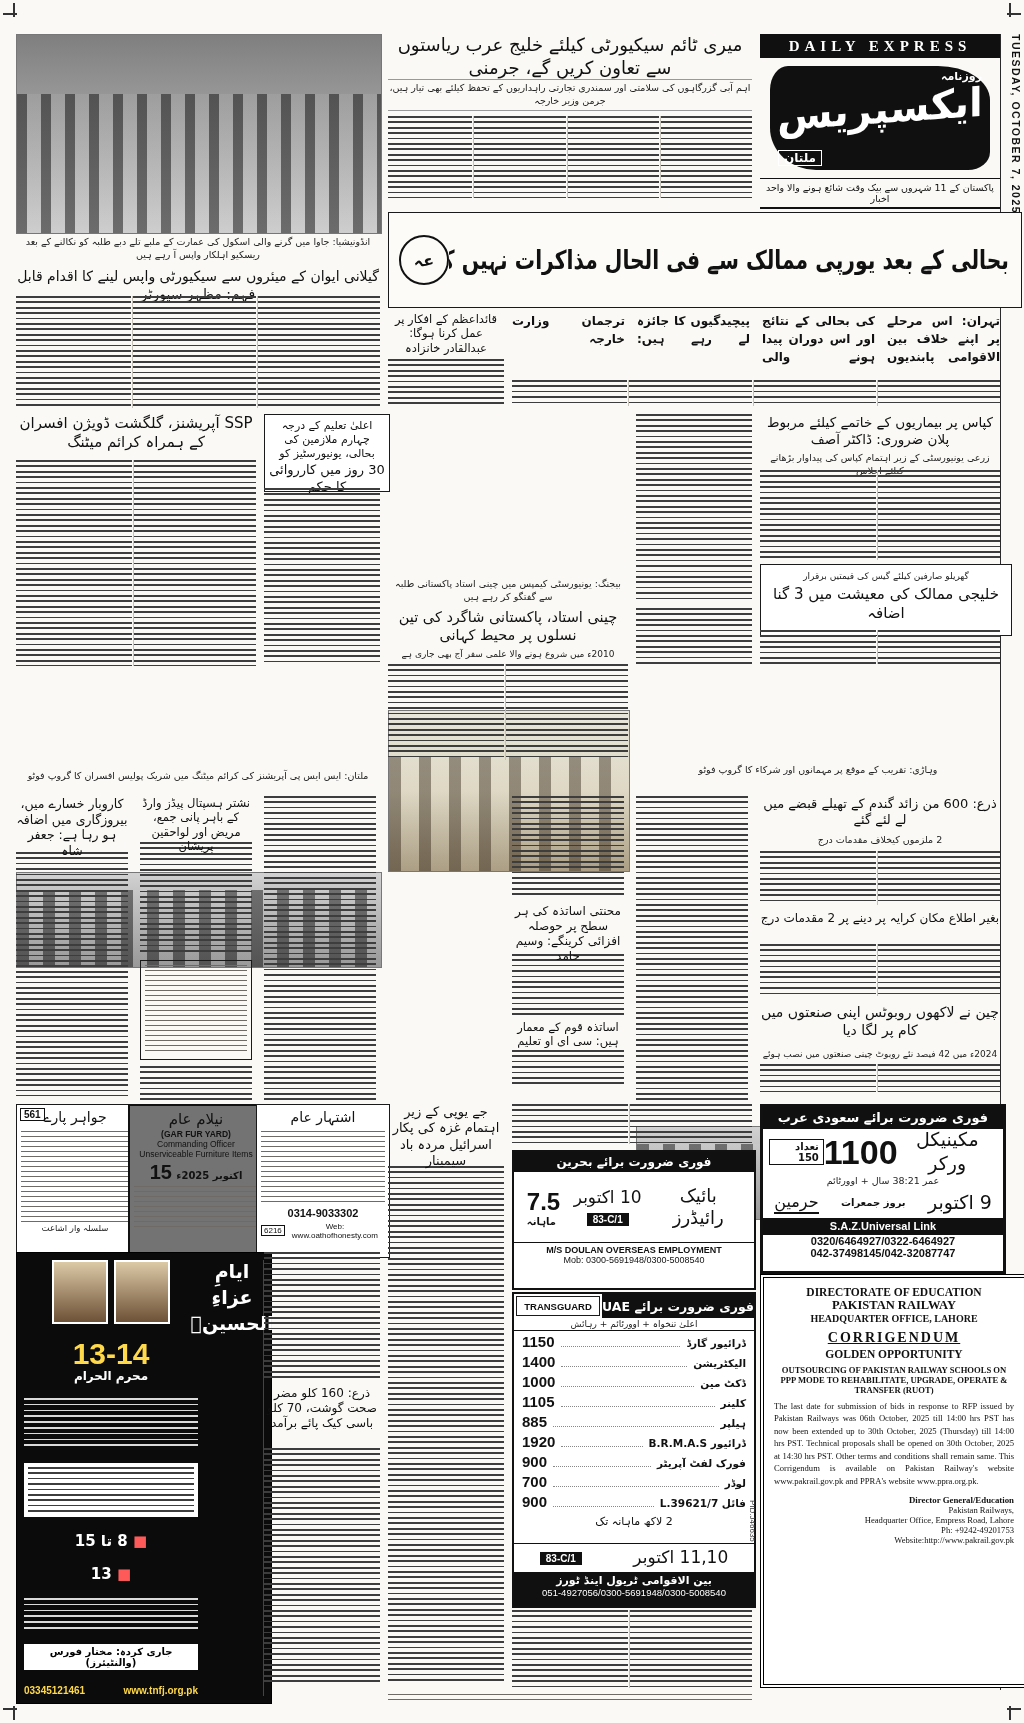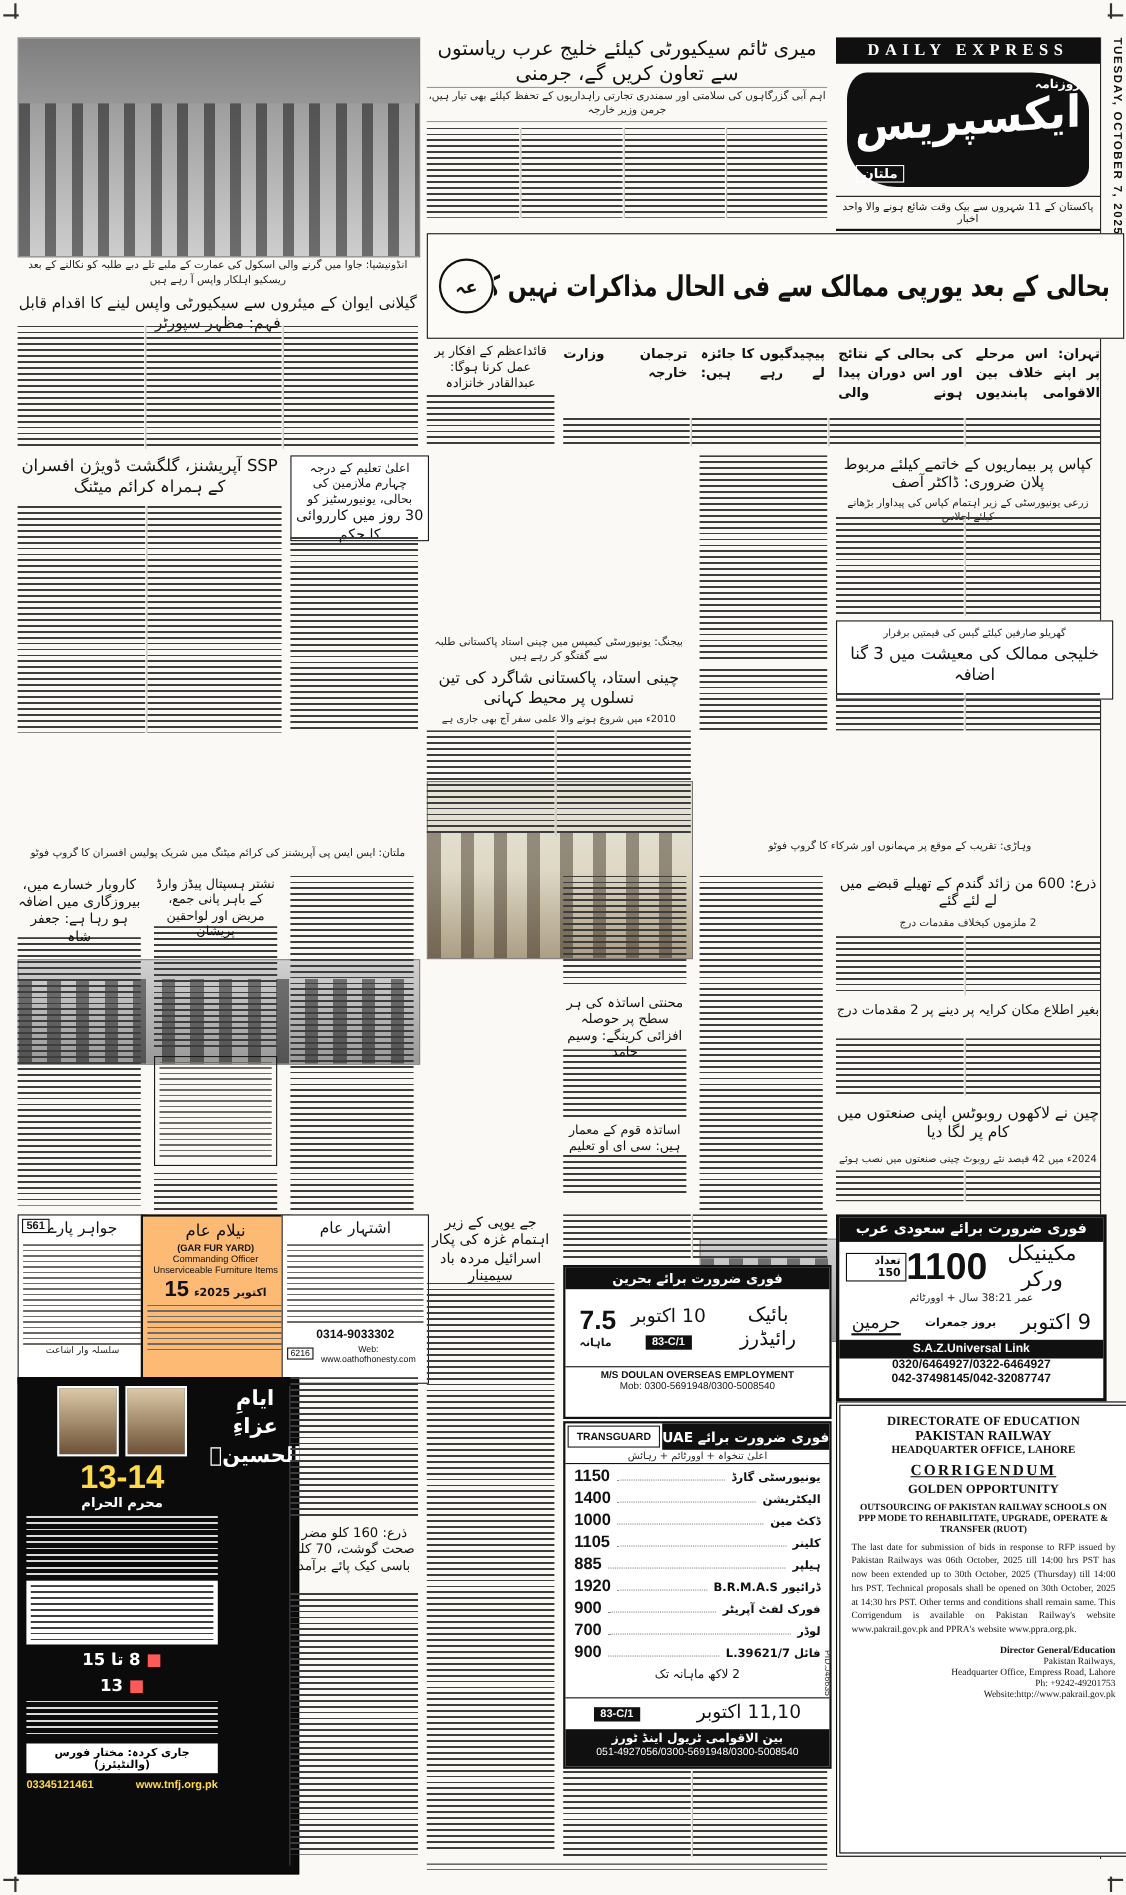--- a/index.html
+++ b/index.html
@@ -207,21 +207,21 @@
     </div>
   </div>
 
   <div class="abs box" style="left:16px;top:1104px;width:108px;height:144px;padding:4px;background:#fff">
     <span class="en" style="position:absolute;top:3px;left:3px;font-size:10px;font-weight:bold;border:1px solid #111;padding:0 3px">561</span>
     <div class="ur h" style="font-size:14px">جواہر پارے</div>
     <div class="tb-l" style="height:92px;margin-top:4px"></div>
     <div class="ur cap" style="font-size:8.5px">سلسلہ وار اشاعت</div>
   </div>
 
-  <div class="abs" style="left:128px;top:1104px;width:124px;height:144px;border:2px solid #111;padding:4px;background:#fdba74;text-align:center">
+  <div class="abs" style="left:128px;top:1104px;width:124px;height:144px;border:2px solid #111;padding:4px;background:#737373;text-align:center">
     <div class="ur h" style="font-size:15px">نیلام عام</div>
     <div class="en" style="font-size:8.5px;font-weight:bold">(GAR FUR YARD)</div>
     <div class="en" style="font-size:8.5px">Commanding Officer</div>
     <div class="en" style="font-size:8.5px">Unserviceable Furniture Items</div>
     <div style="margin:2px 0">
       <span class="en" style="font-size:20px;font-weight:bold">15</span>
       <span class="ur" style="font-size:10px;font-weight:bold">اکتوبر 2025ء</span>
     </div>
     <div class="tb-l" style="height:44px"></div>
   </div>
@@ -230,21 +230,21 @@
     <div class="ur h" style="font-size:14px">اشتہار عام</div>
     <div class="tb-l" style="height:72px;margin:4px 0"></div>
     <div class="en" style="font-size:11px;font-weight:bold">0314-9033302</div>
     <div style="display:flex;justify-content:space-between;align-items:center;margin-top:3px">
       <span class="en" style="font-size:8px;border:1px solid #111;padding:0 2px">6216</span>
       <span class="en" style="font-size:8px">Web: www.oathofhonesty.com</span>
     </div>
   </div>
 
   <div class="abs" style="left:16px;top:1252px;width:240px;height:436px;background:#0b0b0b;color:#fff;border:1px solid #000;padding:7px;display:flex;gap:7px">
-    <div style="flex:1;display:flex;flex-direction:column;gap:5px">
+    <div style="flex:1;display:flex;flex-direction:column;gap:15px">
       <div style="display:flex;gap:6px;justify-content:center">
         <div class="ph-cl" style="width:52px;height:60px;border:2px solid #fff"></div>
         <div class="ph-cl" style="width:52px;height:60px;border:2px solid #fff"></div>
       </div>
       <div style="text-align:center">
         <div class="en" style="font-size:30px;font-weight:bold;color:#ffd94a;line-height:1">13-14</div>
         <div class="ur" style="font-size:12px;font-weight:bold">محرم الحرام</div>
       </div>
       <div class="tb-w" style="height:54px"></div>
       <div style="background:#fff;height:50px;padding:4px">
@@ -306,21 +306,21 @@
   </div>
 
   <div class="abs" style="left:512px;top:1292px;width:240px;height:312px;border:2px solid #111;background:#fff;display:flex;flex-direction:column">
     <div style="display:flex;height:24px">
       <div class="box en" style="width:82px;font-size:9.5px;font-weight:bold;display:flex;align-items:center;justify-content:center;margin:2px">TRANSGUARD</div>
       <div class="black ur" style="flex:1;font-size:12.5px;font-weight:bold;display:flex;align-items:center;justify-content:center">فوری ضرورت برائے UAE</div>
     </div>
     <div class="ur cap" style="font-size:9px;border-bottom:1px solid #111">اعلیٰ تنخواہ + اوورٹائم + رہائش</div>
     <div class="ur" style="flex:1;padding:2px 8px">
       <div style="display:flex;align-items:baseline;gap:6px;height:20px">
-          <span style="font-size:10.5px;font-weight:bold">یونیورسٹی گارڈ</span>
+          <span style="font-size:10.5px;font-weight:bold">ڈرائیور گارڈ</span>
           <span style="flex:1;border-bottom:1px dotted #888"></span>
           <span class="en" style="font-size:15px;font-weight:bold">1150</span>
         </div>
       <div style="display:flex;align-items:baseline;gap:6px;height:20px">
           <span style="font-size:10.5px;font-weight:bold">الیکٹریشن</span>
           <span style="flex:1;border-bottom:1px dotted #888"></span>
           <span class="en" style="font-size:15px;font-weight:bold">1400</span>
         </div>
       <div style="display:flex;align-items:baseline;gap:6px;height:20px">
           <span style="font-size:10.5px;font-weight:bold">ڈکٹ مین</span>

